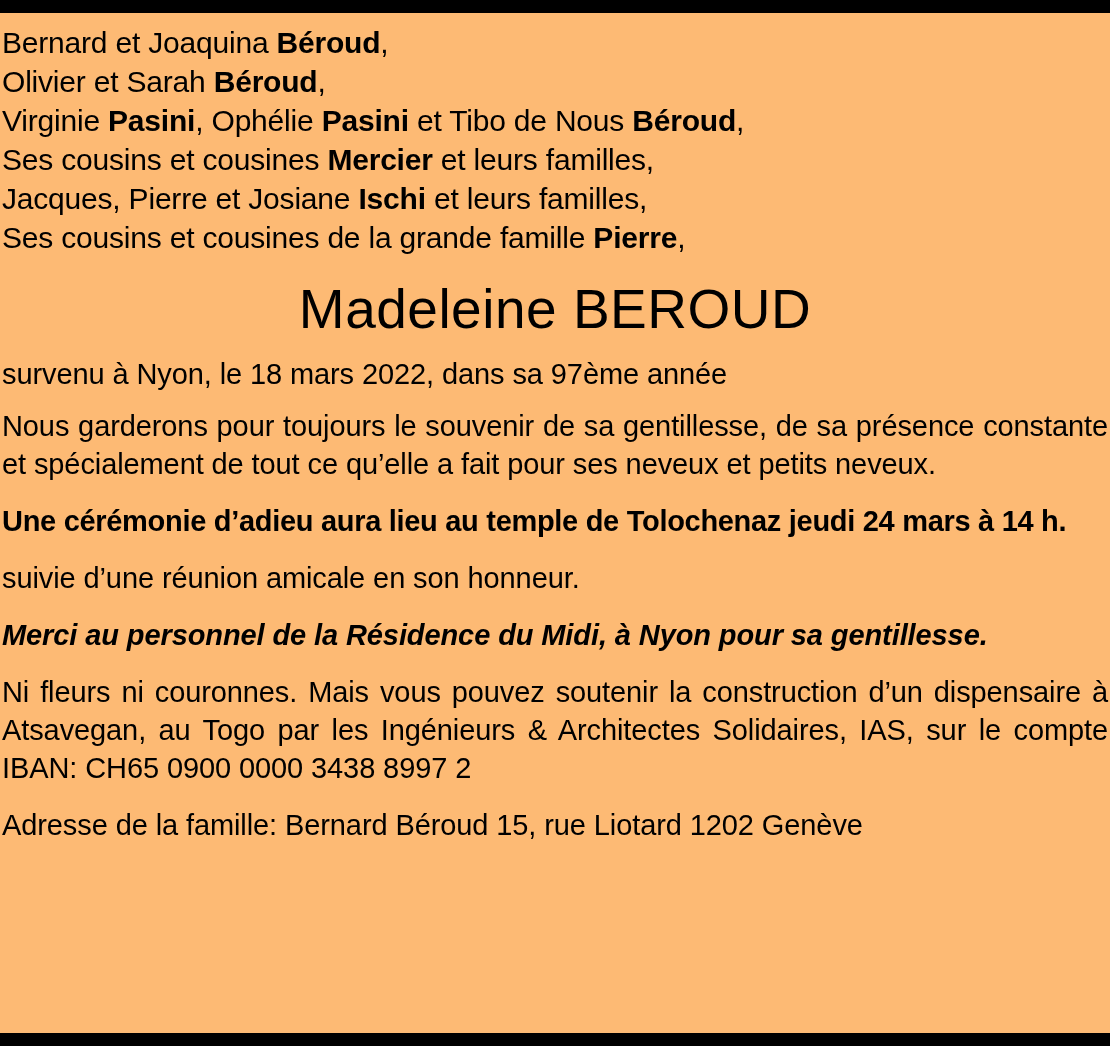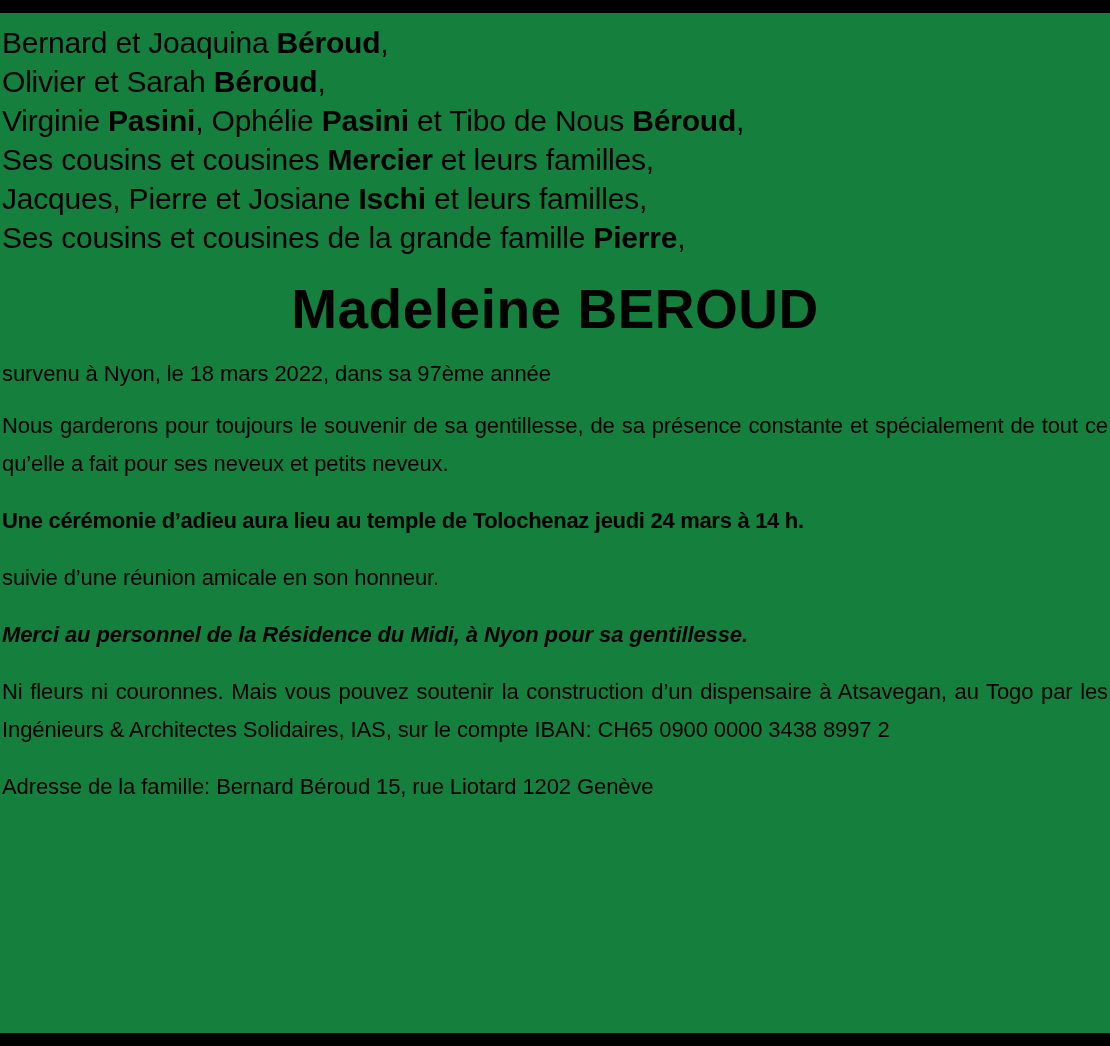--- a/index.html
+++ b/index.html
@@ -8,21 +8,21 @@
     background: #ffffff;
   }
   body {
     font-family: "Liberation Sans", sans-serif;
     color: #000000;
   }
   .page {
     position: relative;
     width: 1110px;
     height: 1046px;
-    background: #15803d;
+    background: #fdba74;
     box-sizing: border-box;
     overflow: hidden;
   }
   .rule-top {
     width: 1110px;
     height: 13px;
     background: #000000;
   }
   .rule-bottom {
     position: absolute;
@@ -42,27 +42,27 @@
   }
   .names .line {
     white-space: nowrap;
   }
   .names b {
     font-weight: bold;
   }
   .deceased {
     text-align: center;
     font-size: 55px;
-    font-weight: bold;
+    font-weight: normal;
     letter-spacing: 0.5px;
     margin: 22px 0 16px 0;
     line-height: 60px;
   }
   .para {
-    font-size: 22px;
+    font-size: 29px;
     line-height: 38px;
     margin: 0 0 19px 0;
     letter-spacing: -0.1px;
   }
   .para.justify {
     text-align: justify;
     text-justify: inter-word;
   }
   .para.bold {
     font-weight: bold;

